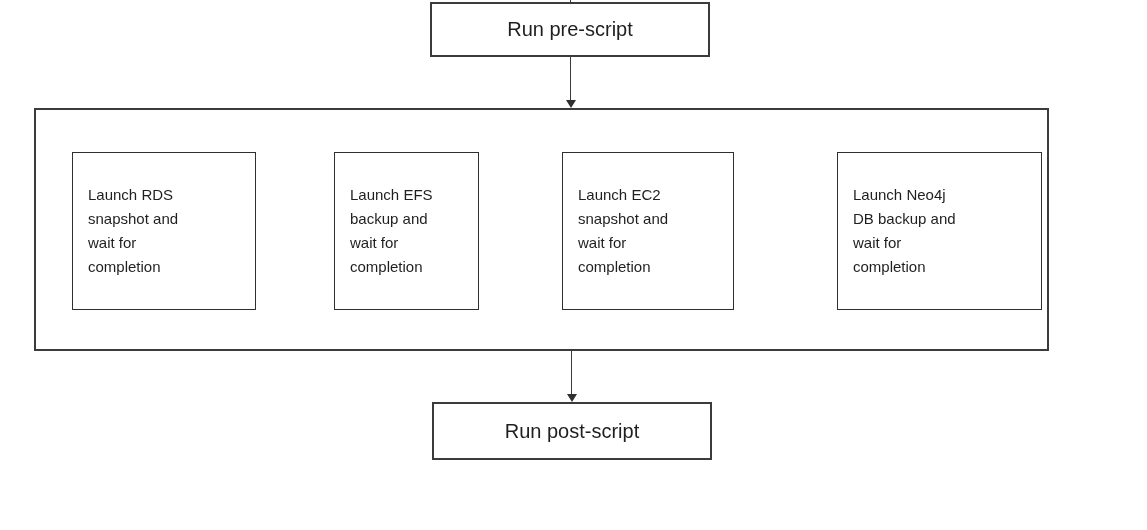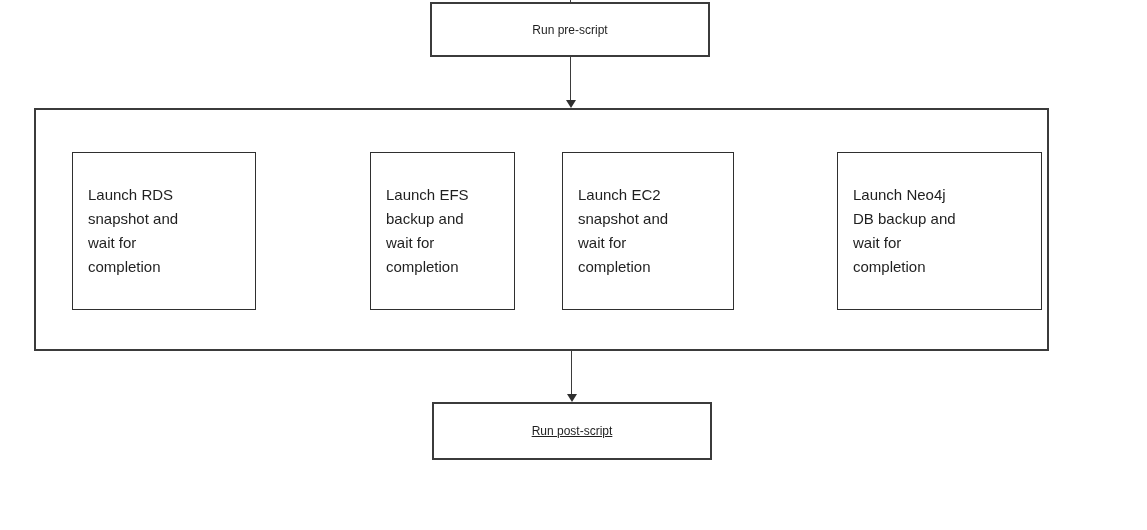--- a/index.html
+++ b/index.html
@@ -17,25 +17,25 @@
     overflow: hidden;
   }
   .node {
     position: absolute;
     border: 2px solid #3b3b3b;
     background: #ffffff;
     box-sizing: border-box;
     display: flex;
     align-items: center;
     justify-content: center;
-    font-size: 12px;
+    font-size: 20px;
     white-space: pre-line;
   }
   .node.start { left: 430px; top: 2px;   width: 280px; height: 55px; }
-  .node.end   { left: 432px; top: 402px; width: 280px; height: 58px; text-decoration: underline; }
+  .node.end   { left: 432px; top: 402px; width: 280px; height: 58px; }
 
   .container-box {
     position: absolute;
     left: 34px; top: 108px;
     width: 1015px; height: 243px;
     border: 2px solid #3b3b3b;
     background: #ffffff;
     box-sizing: border-box;
   }
   .task-box {
@@ -49,21 +49,21 @@
     flex-direction: column;
     justify-content: center;
     align-items: flex-start;
     padding-left: 15px;
     padding-right: 8px;
     font-size: 15px;
     line-height: 24px;
     white-space: pre-line;
   }
   .task-box.t0 { left: 36px;  width: 184px; }
-  .task-box.t1 { left: 298px; width: 145px; margin-left: 36px; }
+  .task-box.t1 { left: 298px; width: 145px; }
   .task-box.t2 { left: 526px; width: 172px; }
   .task-box.t3 { left: 801px; width: 205px; }
 
   .connector {
     position: absolute;
     width: 1px;
     background: #3b3b3b;
   }
   .connector.stub      { left: 570px; top: 0px;   height: 3px;  }
   .connector.pre-link  { left: 570px; top: 57px;  height: 45px; }

